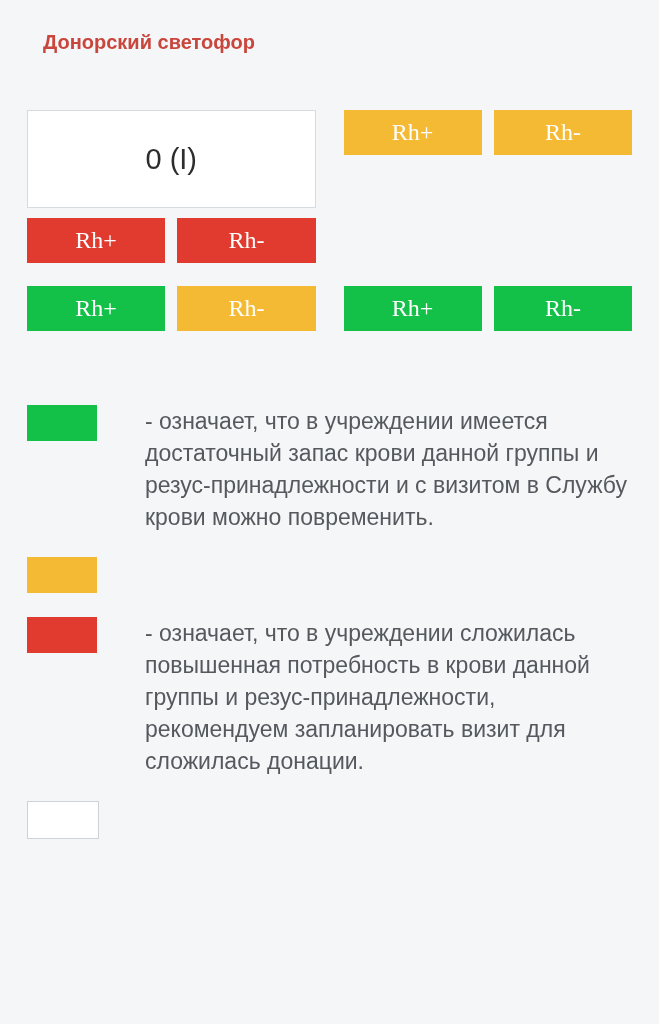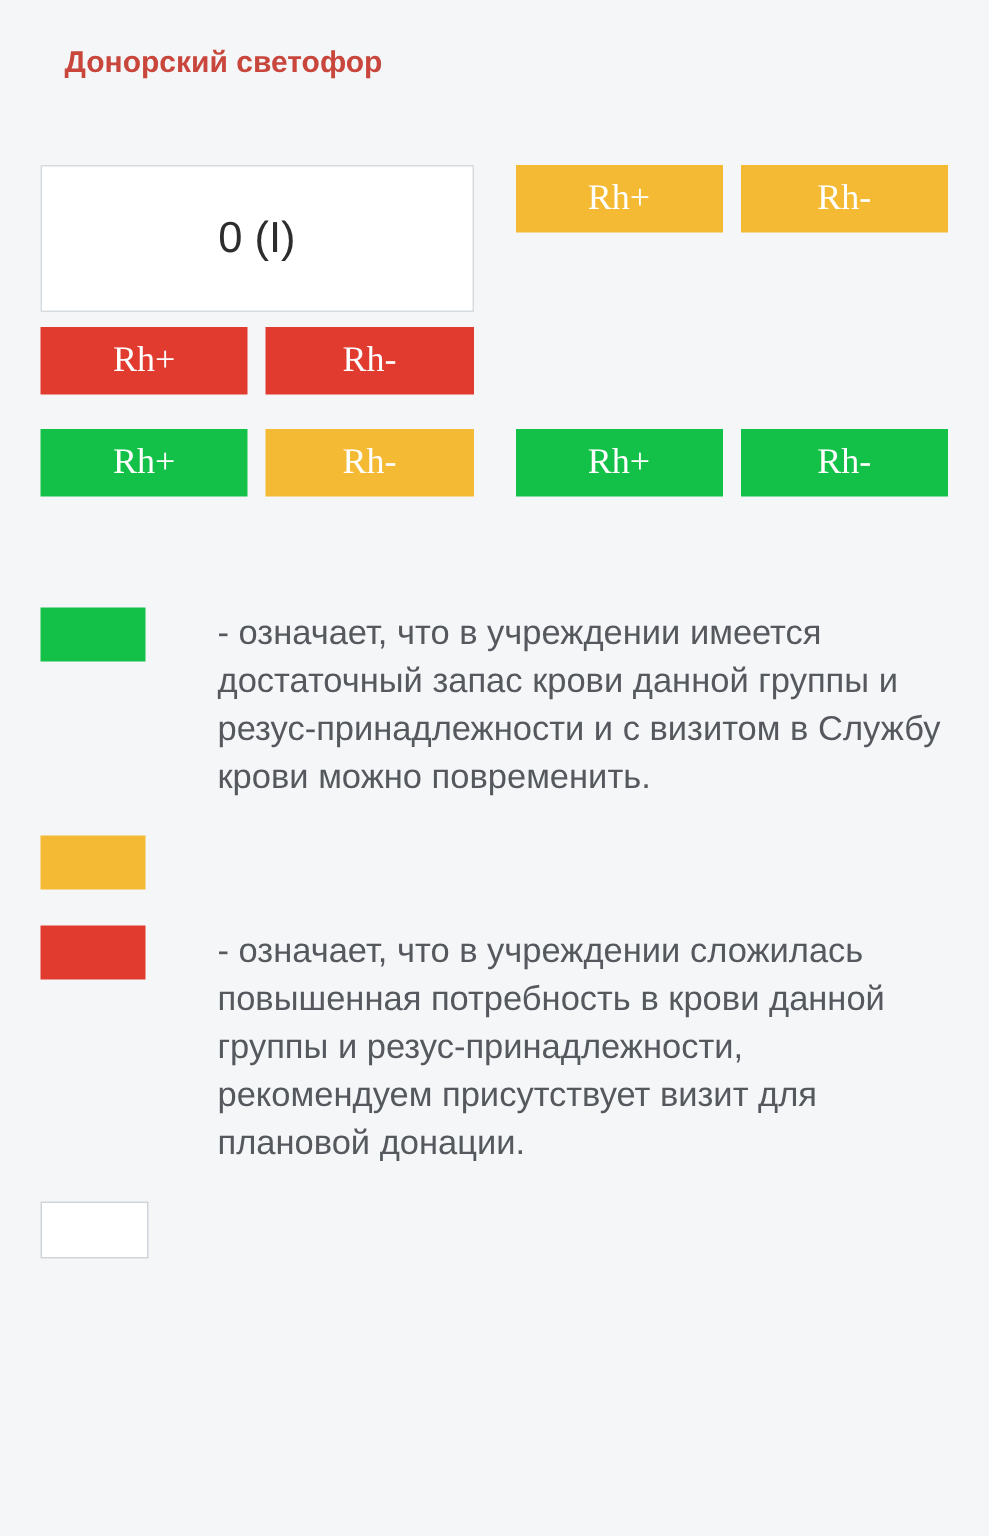--- a/index.html
+++ b/index.html
@@ -134,21 +134,21 @@
       <span class="swatch" style="background-color: rgb(20, 193, 72);"></span>
       <p class="legend-text">- означает, что в учреждении имеется достаточный запас крови данной группы и резус-принадлежности и с визитом в Службу крови можно повременить.</p>
     </div>
 
     <div class="legend-item">
       <span class="swatch" style="background-color: rgb(245, 186, 51);"></span>
     </div>
 
     <div class="legend-item">
       <span class="swatch" style="background-color: rgb(225, 59, 48);"></span>
-      <p class="legend-text">- означает, что в учреждении сложилась повышенная потребность в крови данной группы и резус-принадлежности, рекомендуем присутствует визит для плановой донации.</p>
+      <p class="legend-text">- означает, что в учреждении сложилась повышенная потребность в крови данной группы и резус-принадлежности, рекомендуем запланировать визит для сложилась донации.</p>
     </div>
 
     <div class="legend-item">
       <span class="swatch swatch-outlined"></span>
     </div>
 
   </div>
 
 </div>
 

